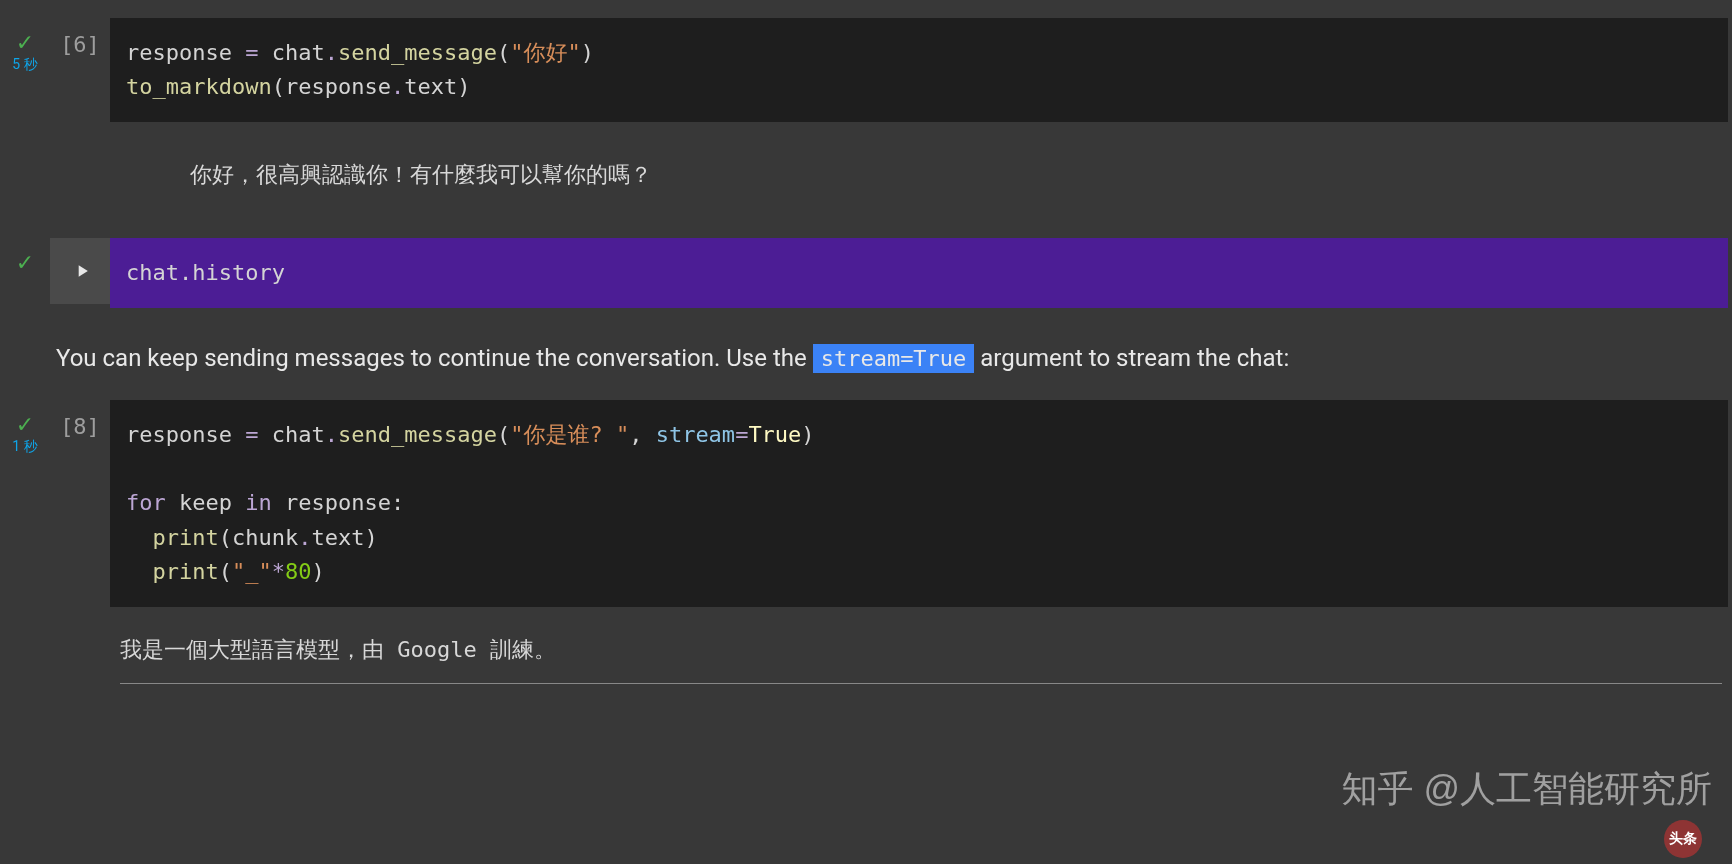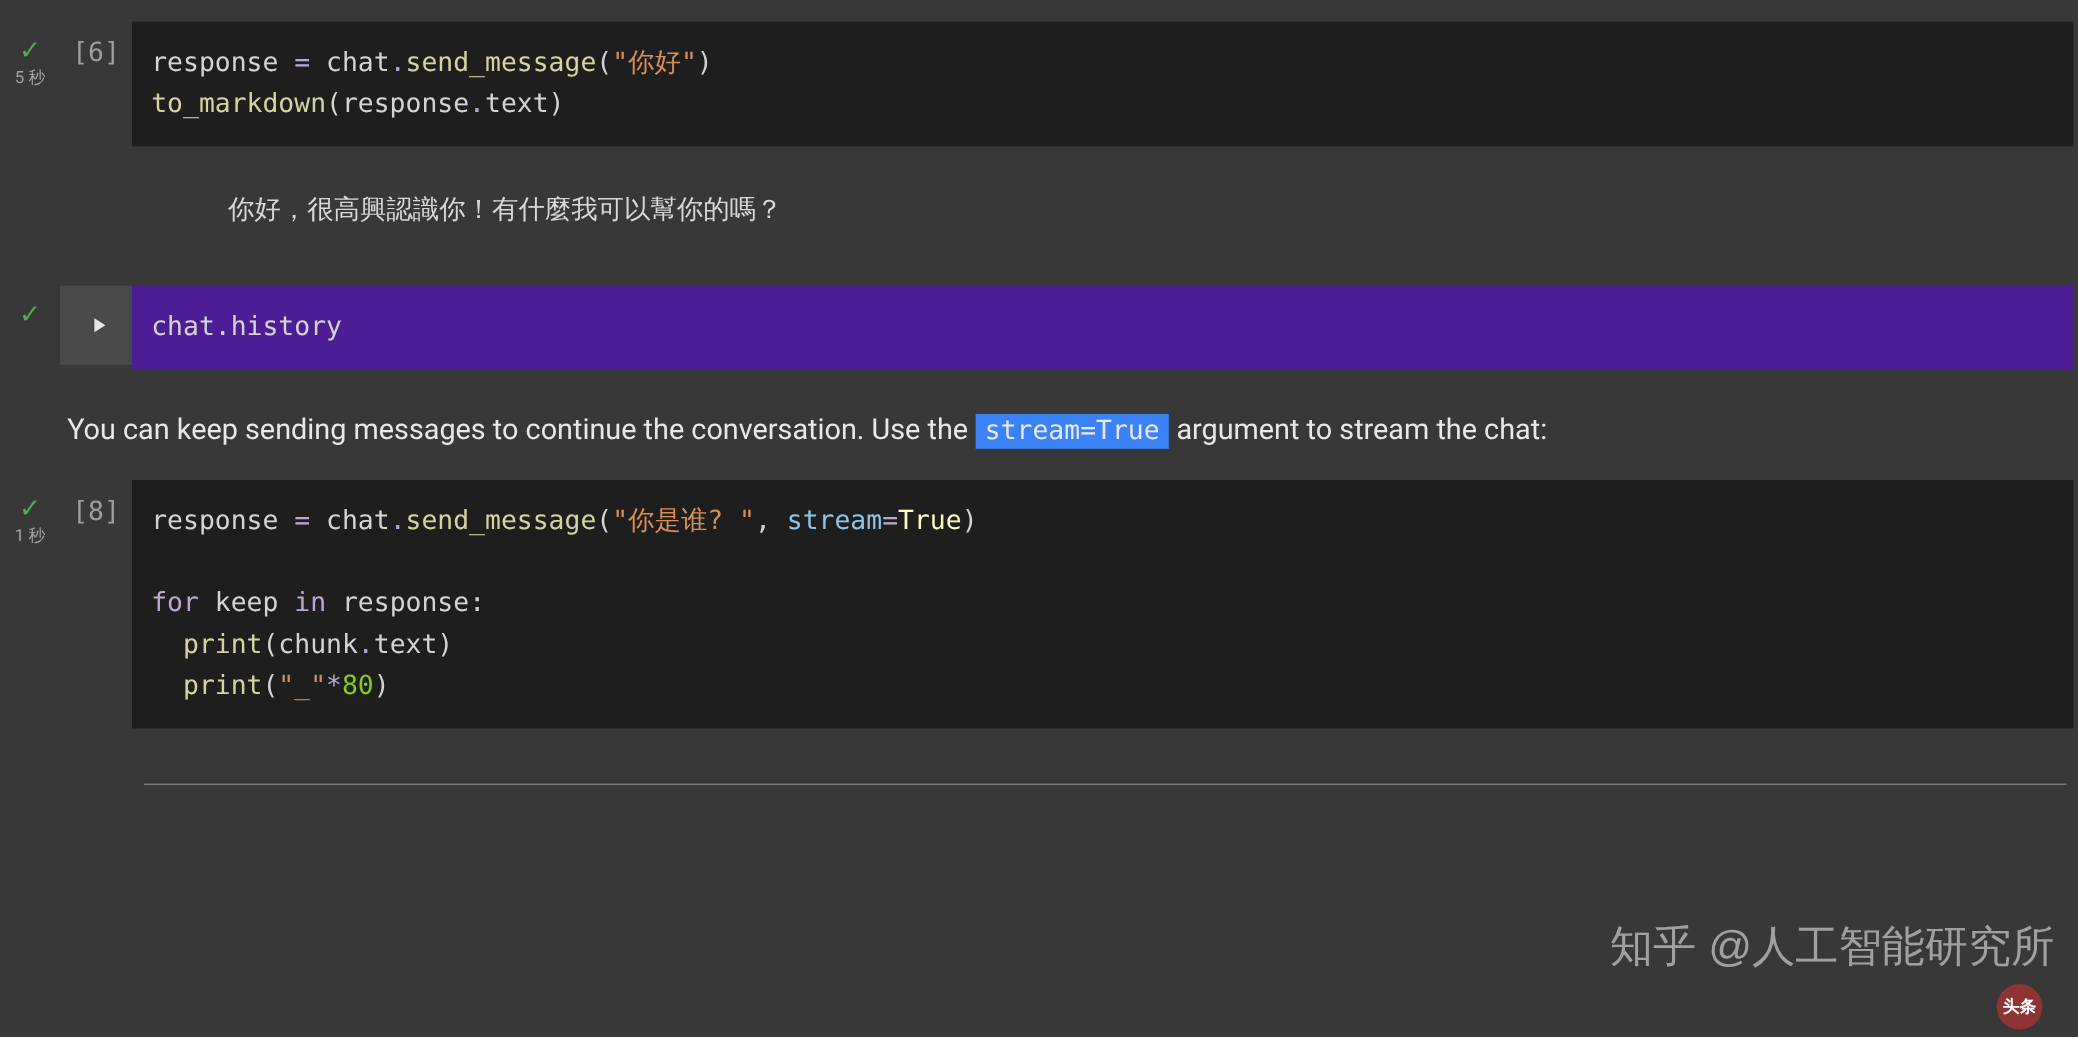--- a/index.html
+++ b/index.html
@@ -23,21 +23,21 @@
     flex-shrink: 0;
     text-align: center;
     padding-top: 14px;
   }
   .check {
     color: #4caf50;
     font-size: 22px;
     line-height: 1;
   }
   .timing {
-    color: #a3a3a3;
+    color: #0ea5e9;
     font-size: 14px;
     margin-top: 2px;
   }
   .prompt-area {
     width: 60px;
     flex-shrink: 0;
     display: flex;
     align-items: center;
     justify-content: center;
     padding-top: 14px;
@@ -188,19 +188,20 @@
     <span class="prompt-label">[8]</span>
   </div>
   <div class="code-block"><span class="tok-var">response </span><span class="tok-op">=</span><span class="tok-var"> chat</span><span class="tok-op">.</span><span class="tok-fn">send_message</span><span class="tok-var">(</span><span class="tok-str">"你是谁? "</span><span class="tok-var">, </span><span class="tok-arg">stream</span><span class="tok-op">=</span><span class="tok-bool">True</span><span class="tok-var">)</span>
 
 <span class="tok-kw">for</span><span class="tok-var"> keep </span><span class="tok-kw">in</span><span class="tok-var"> response:</span>
 <span class="tok-fn">  print</span><span class="tok-var">(chunk</span><span class="tok-op">.</span><span class="tok-var">text)</span>
 <span class="tok-fn">  print</span><span class="tok-var">(</span><span class="tok-str">"_"</span><span class="tok-op">*</span><span class="tok-num">80</span><span class="tok-var">)</span></div>
 </div>
 
 <div class="output-block2">
+  <span>我是一個大型語言模型，由 Google 訓練。</span>
   <hr class="hr-line">
 </div>
 
 <div class="watermark1">知乎 @人工智能研究所</div>
 <div class="watermark2">
   <span class="wm-logo">头条</span>
 </div>
 
 </body></html>

